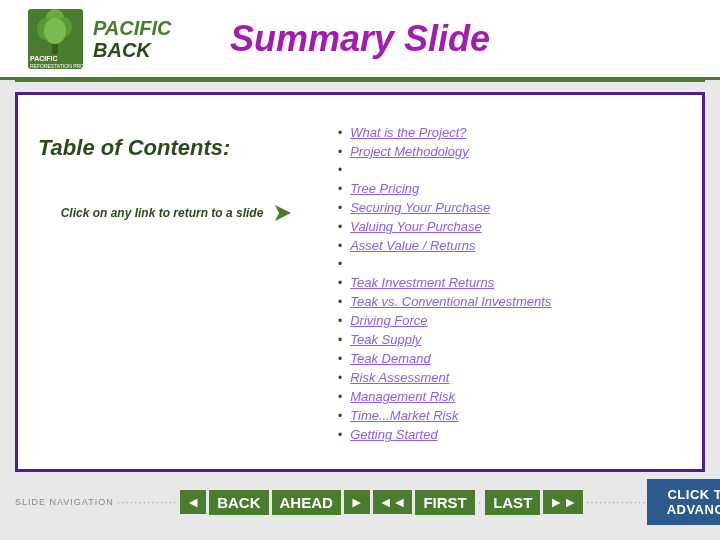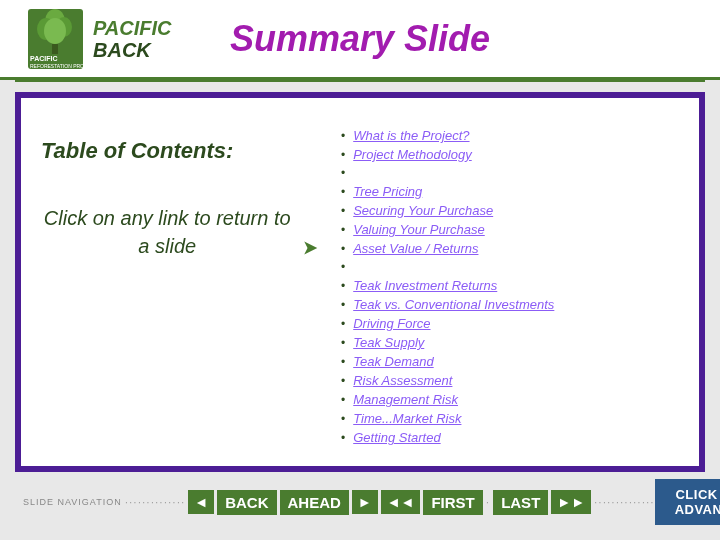--- a/index.html
+++ b/index.html
@@ -39,21 +39,21 @@
       font-weight: bold;
       color: #a21caf;
       padding-right: 200px;
     }
 
     
     .main-content {
       background: #ffffff;
       margin: 10px 15px;
       height: 380px;
-      border: 6px solid #4c1d95;
+      border: 3px solid #4c1d95;
       display: flex;
       padding: 20px;
       gap: 20px;
     }
 
     .left-panel {
       width: 280px;
       display: flex;
       flex-direction: column;
       justify-content: flex-start;
@@ -62,28 +62,28 @@
 
     .toc-title {
       font-size: 22px;
       font-style: italic;
       font-weight: bold;
       color: #2c4a1e;
       margin-bottom: 40px;
     }
 
     .click-instruction {
-      font-size: 20px;
+      font-size: 12px;
       font-style: italic;
-      font-weight: normal;
+      font-weight: bold;
       color: #2c4a1e;
       text-align: center;
       line-height: 1.4;
       display: flex;
-      align-items: flex-end;
+      align-items: center;
       gap: 8px;
       justify-content: center;
     }
 
     .arrow-icon {
       display: inline-block;
       width: 24px;
       height: 24px;
     }
 
@@ -121,21 +121,21 @@
       cursor: pointer;
       font-size: 13px;
     }
 
     
     .footer {
       background: #e8e8e8;
       height: 40px;
       display: flex;
       align-items: center;
-      padding: 0 23px;
+      padding: 0 15px;
       gap: 0;
     }
 
     .nav-dots {
       color: #999;
       font-size: 10px;
       letter-spacing: 1px;
     }
 
     .nav-btn {

